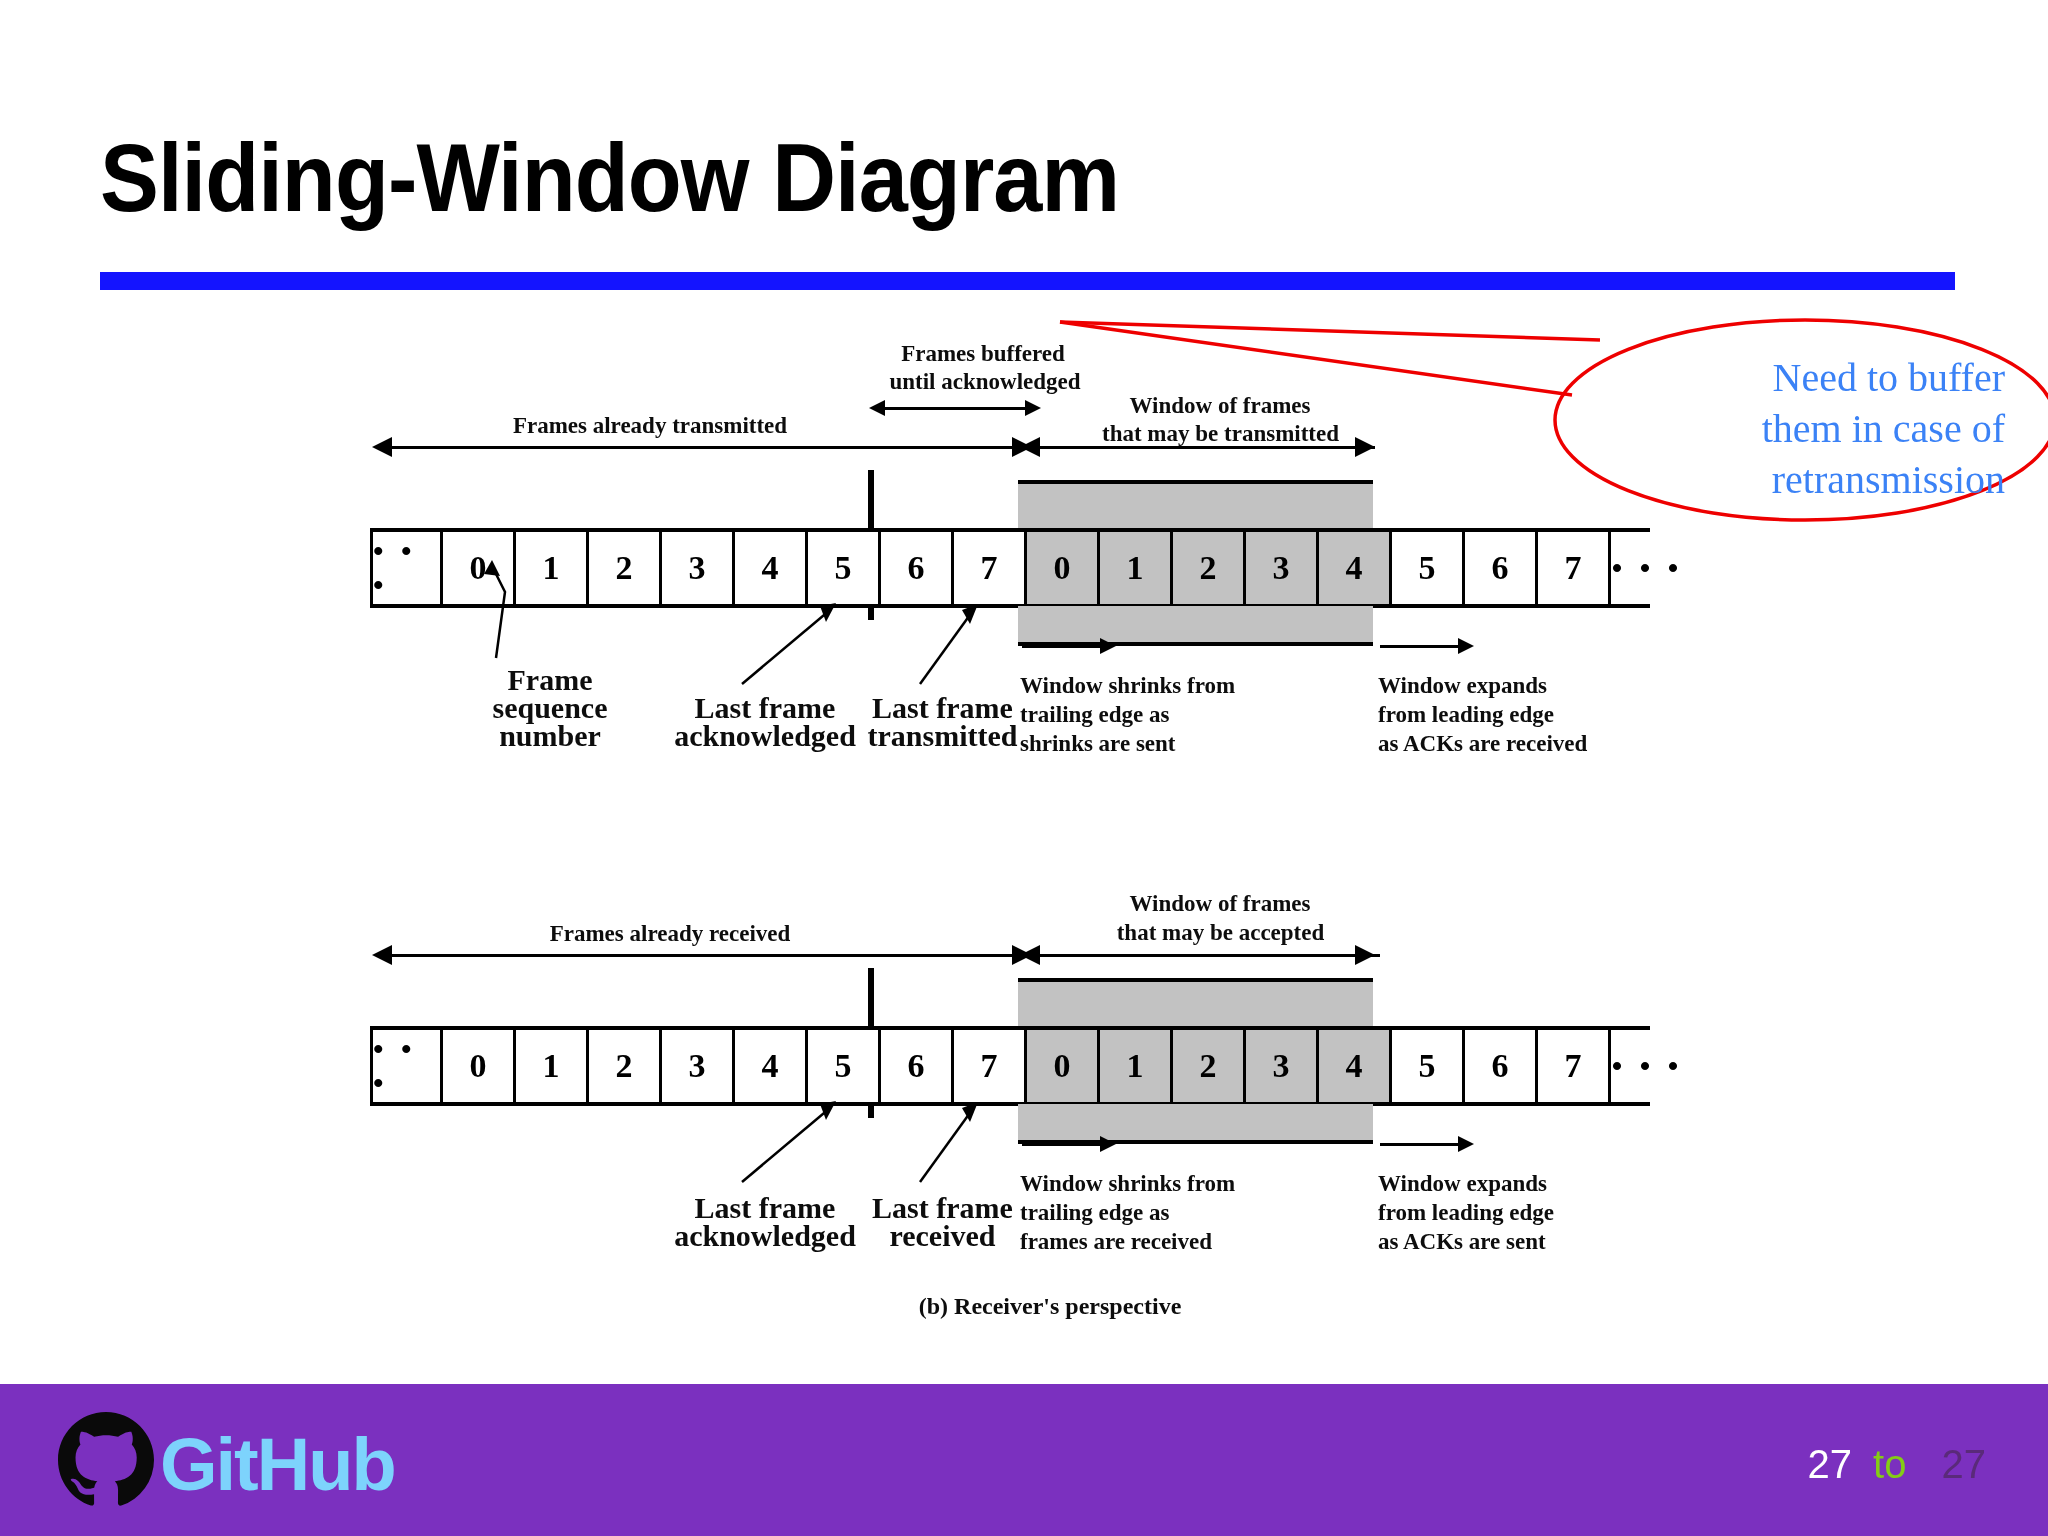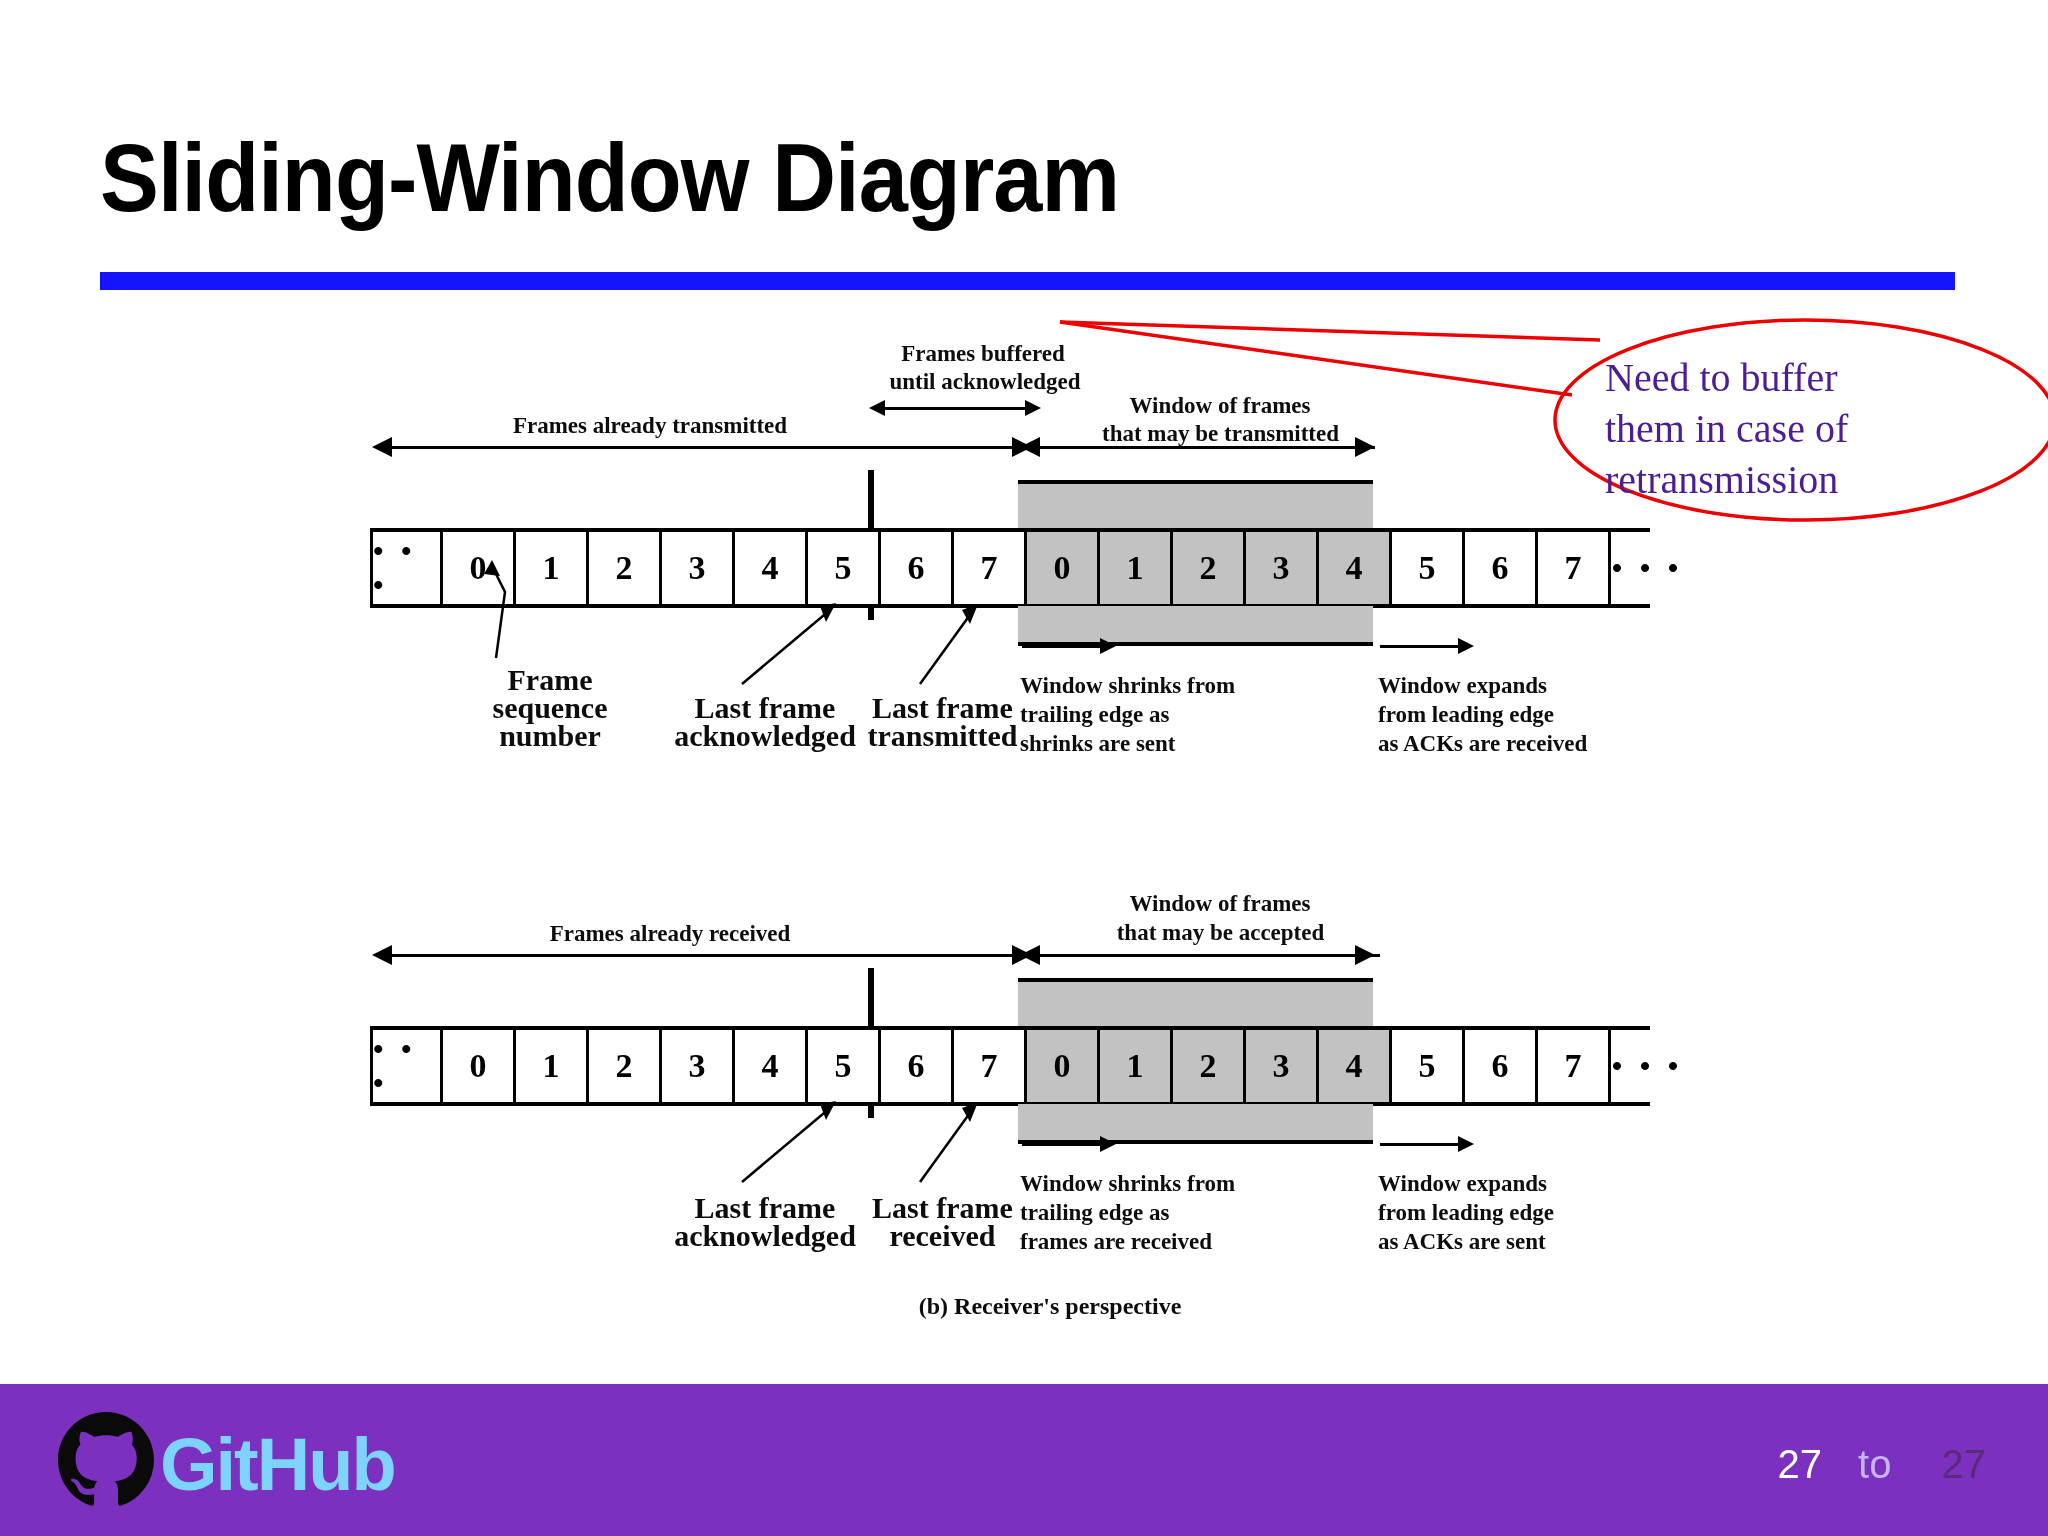--- a/index.html
+++ b/index.html
@@ -72,43 +72,43 @@
   .arw-l-sm{position:absolute;width:0;height:0;
     border-top:8px solid transparent;border-bottom:8px solid transparent;
     border-right:16px solid #000;}
 
   svg.overlay{position:absolute;left:0;top:0;width:2048px;height:1400px;
     pointer-events:none;}
 
   
   .callout-text{
     position:absolute; left:1605px; top:352px; width:400px;
-    font-family:"Liberation Serif",serif; font-size:40px; color:#4c1d95;
-    text-align:left; line-height:1.28;
+    font-family:"Liberation Serif",serif; font-size:40px; color:#3b82f6;
+    text-align:right; line-height:1.28;
   }
 
   
   .footer{
     position:absolute; left:0; bottom:0; width:2048px; height:152px;
     background:#7b30bf;
   }
   .gh-logo{position:absolute; left:58px; top:28px; width:96px; height:96px;}
   .gh-word{
     position:absolute; left:160px; top:38px;
     font-family:"Liberation Sans",sans-serif; font-weight:bold;
     font-size:74px; color:#7dd3fc; letter-spacing:-2px;
   }
   .gh-url{
     position:absolute; left:400px; top:55px;
     font-family:"Liberation Sans",sans-serif; font-size:42px; color:#ffffff;
   }
   .pgnums{position:absolute; right:62px; top:58px;
     font-family:"Liberation Sans",sans-serif; font-size:40px;}
   .pg-cur{color:#ffffff;}
-  .pg-to{color:#c4b5fd; margin:0 25px;}
+  .pg-to{color:#84cc16; margin:0 10px;}
   .pg-tot{color:#5a2a7a; margin-left:14px;}
 </style>
 </head>
 <body>
 
 <div class="slide-title">Sliding-Window Diagram</div>
 <div class="title-rule"></div>
 
 <div class="diagram">
 

